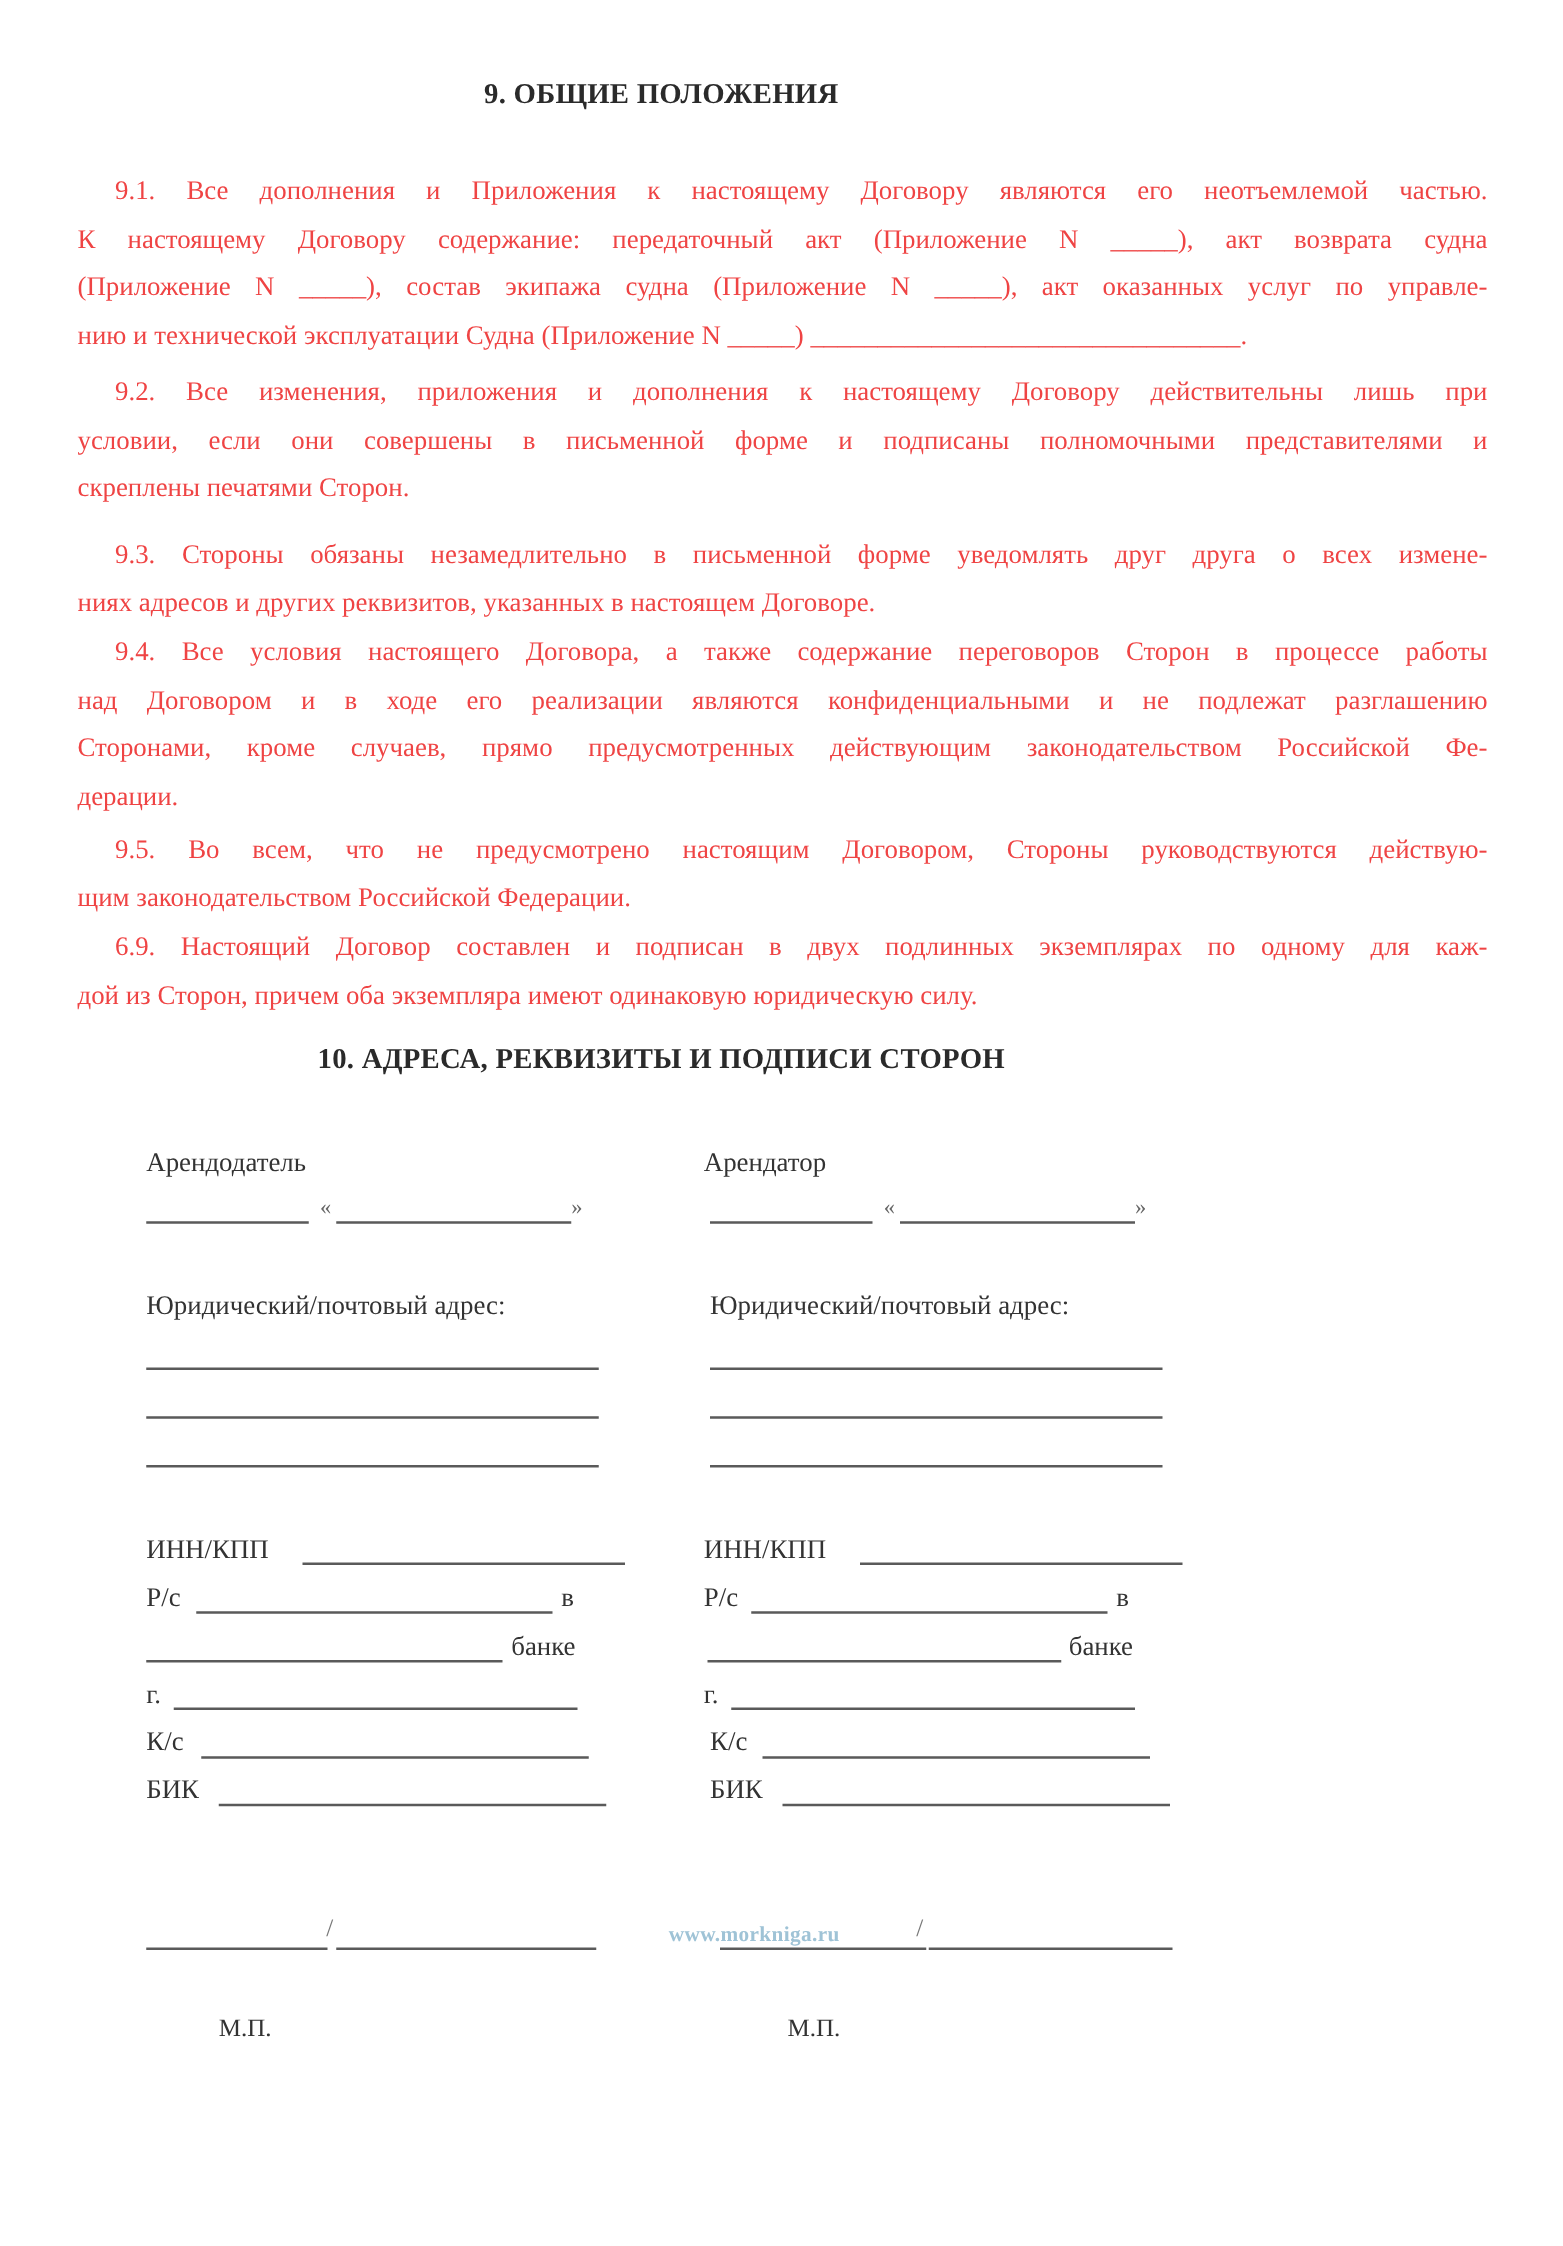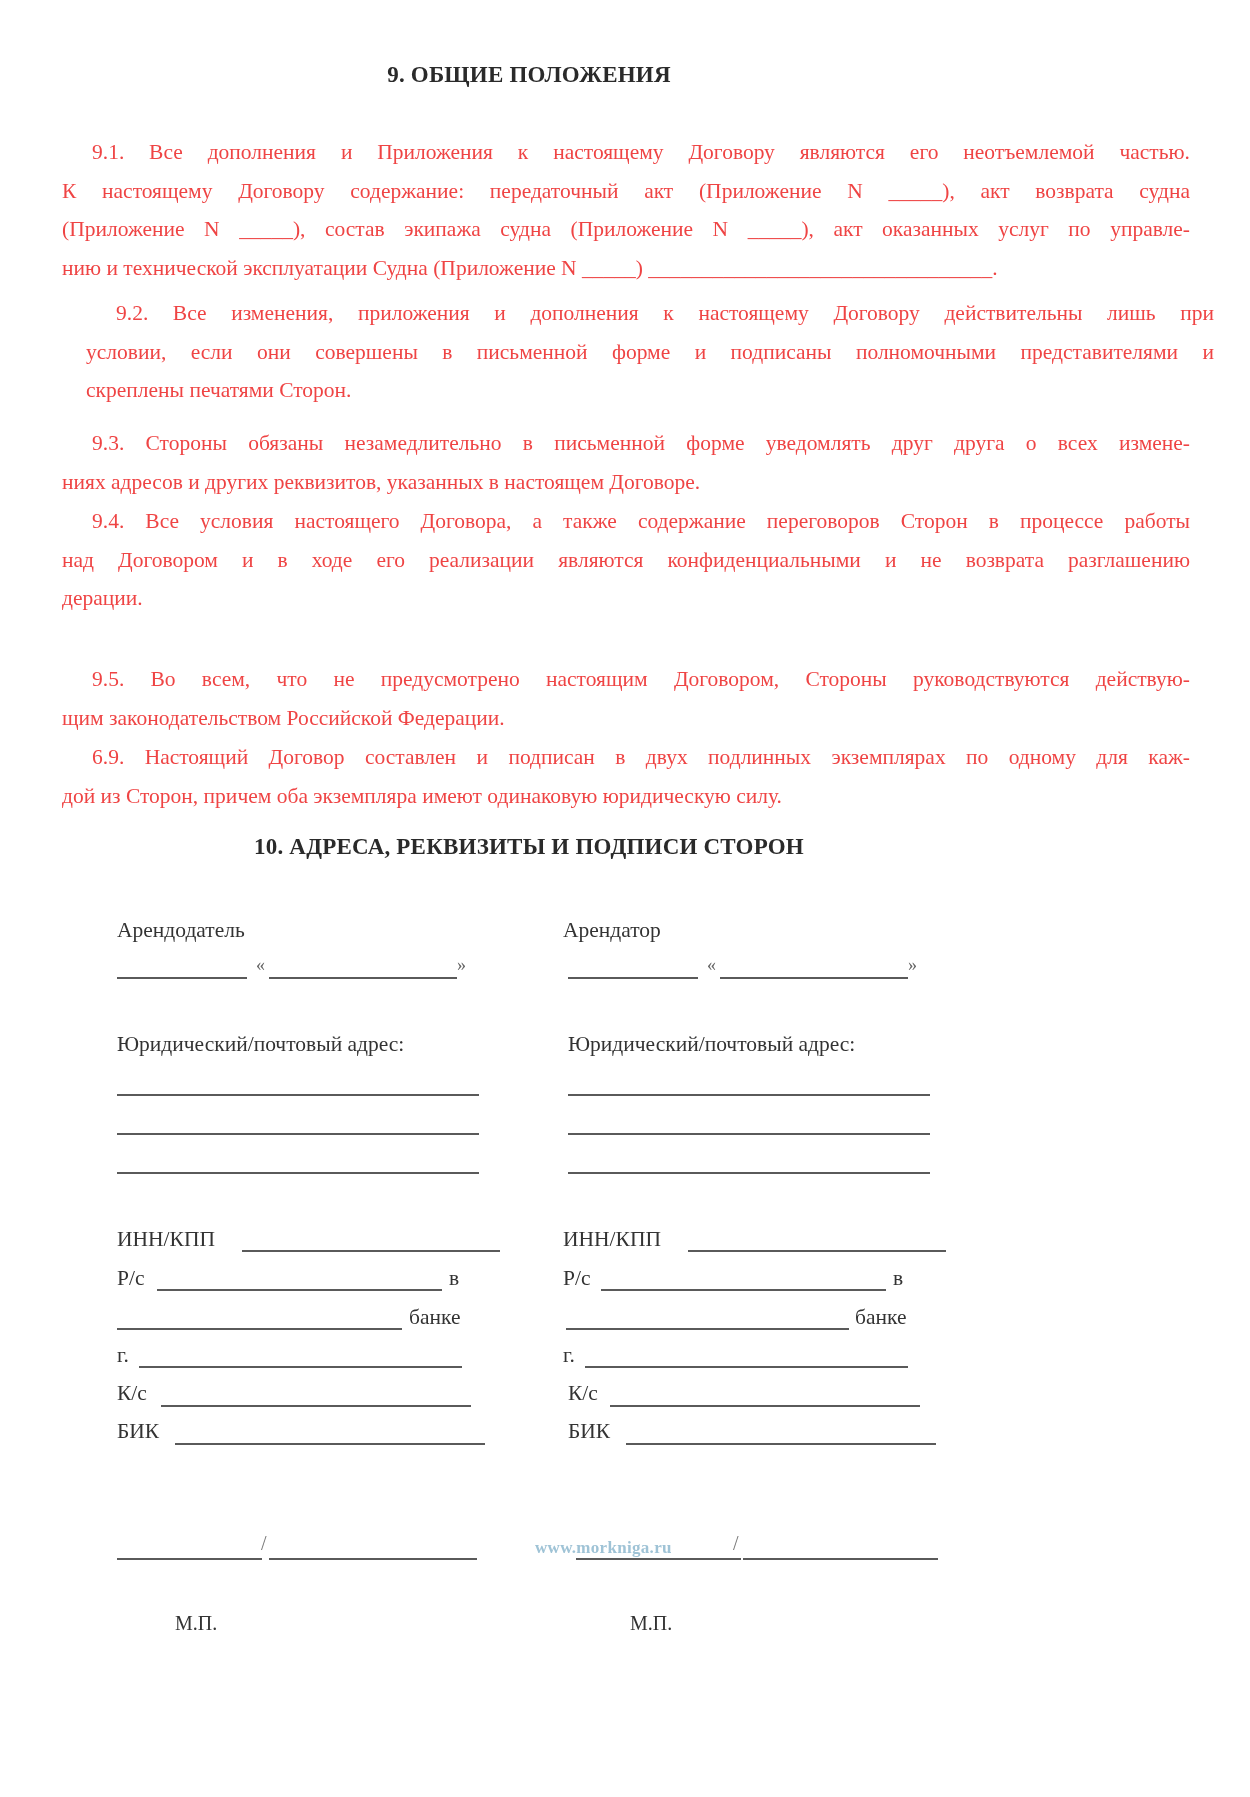--- a/index.html
+++ b/index.html
@@ -25,32 +25,33 @@
 
 <div id="h9" class="heading">9. ОБЩИЕ ПОЛОЖЕНИЯ</div>
 
 <div id="paras">
     <div class="para" style="top: 133px;">
       <span class="line indent">9.1. Все дополнения и Приложения к настоящему Договору являются его неотъемлемой частью.</span>
       <span class="line">К настоящему Договору содержание: передаточный акт (Приложение N _____), акт возврата судна</span>
       <span class="line">(Приложение N _____), состав экипажа судна (Приложение N _____), акт оказанных услуг по управле-</span>
       <span class="line last">нию и технической эксплуатации Судна (Приложение N _____) ________________________________.</span>
     </div>
-    <div class="para" style="top: 294px; margin-left: 24px;">
+    <div class="para" style="top: 294px;">
       <span class="line indent">9.2. Все изменения, приложения и дополнения к настоящему Договору действительны лишь при</span>
       <span class="line">условии, если они совершены в письменной форме и подписаны полномочными представителями и</span>
       <span class="line last">скреплены печатями Сторон.</span>
     </div>
     <div class="para" style="top: 424px;">
       <span class="line indent">9.3. Стороны обязаны незамедлительно в письменной форме уведомлять друг друга о всех измене-</span>
       <span class="line last">ниях адресов и других реквизитов, указанных в настоящем Договоре.</span>
     </div>
     <div class="para" style="top: 502px;">
       <span class="line indent">9.4. Все условия настоящего Договора, а также содержание переговоров Сторон в процессе работы</span>
-      <span class="line">над Договором и в ходе его реализации являются конфиденциальными и не возврата разглашению</span>
+      <span class="line">над Договором и в ходе его реализации являются конфиденциальными и не подлежат разглашению</span>
+      <span class="line">Сторонами, кроме случаев, прямо предусмотренных действующим законодательством Российской Фе-</span>
       <span class="line last">дерации.</span>
     </div>
     <div class="para" style="top: 660px;">
       <span class="line indent">9.5. Во всем, что не предусмотрено настоящим Договором, Стороны руководствуются действую-</span>
       <span class="line last">щим законодательством Российской Федерации.</span>
     </div>
     <div class="para" style="top: 738px;">
       <span class="line indent">6.9. Настоящий Договор составлен и подписан в двух подлинных экземплярах по одному для каж-</span>
       <span class="line last">дой из Сторон, причем оба экземпляра имеют одинаковую юридическую силу.</span>
     </div>

